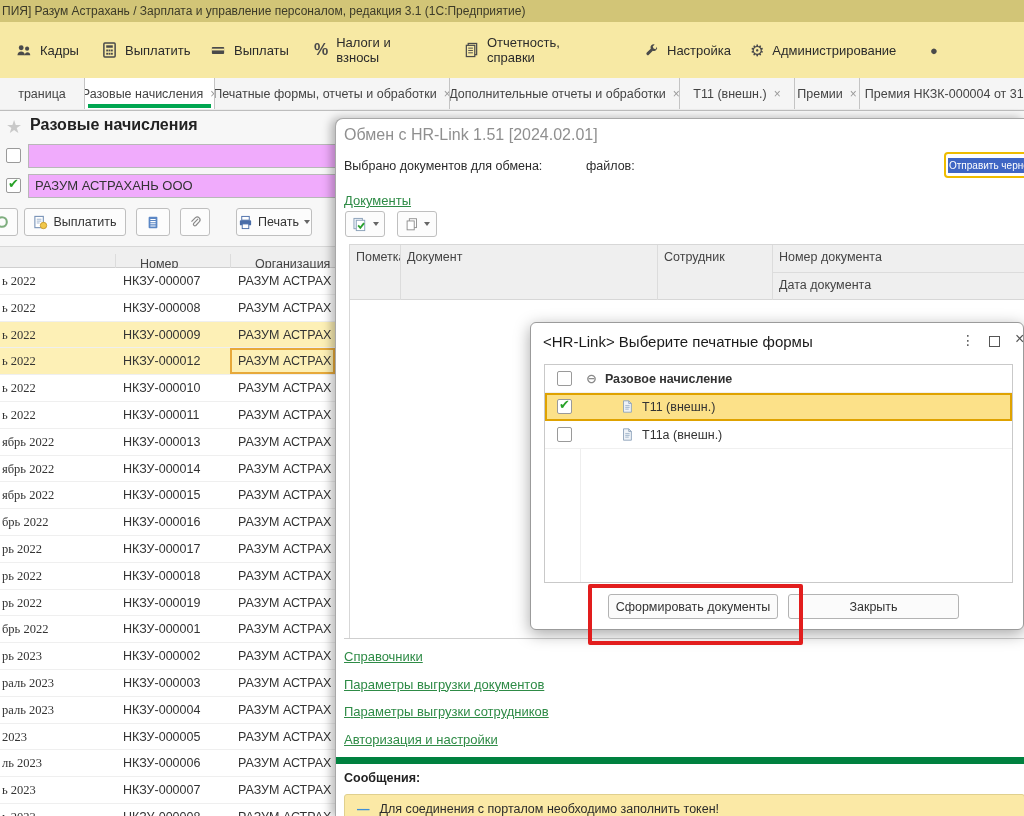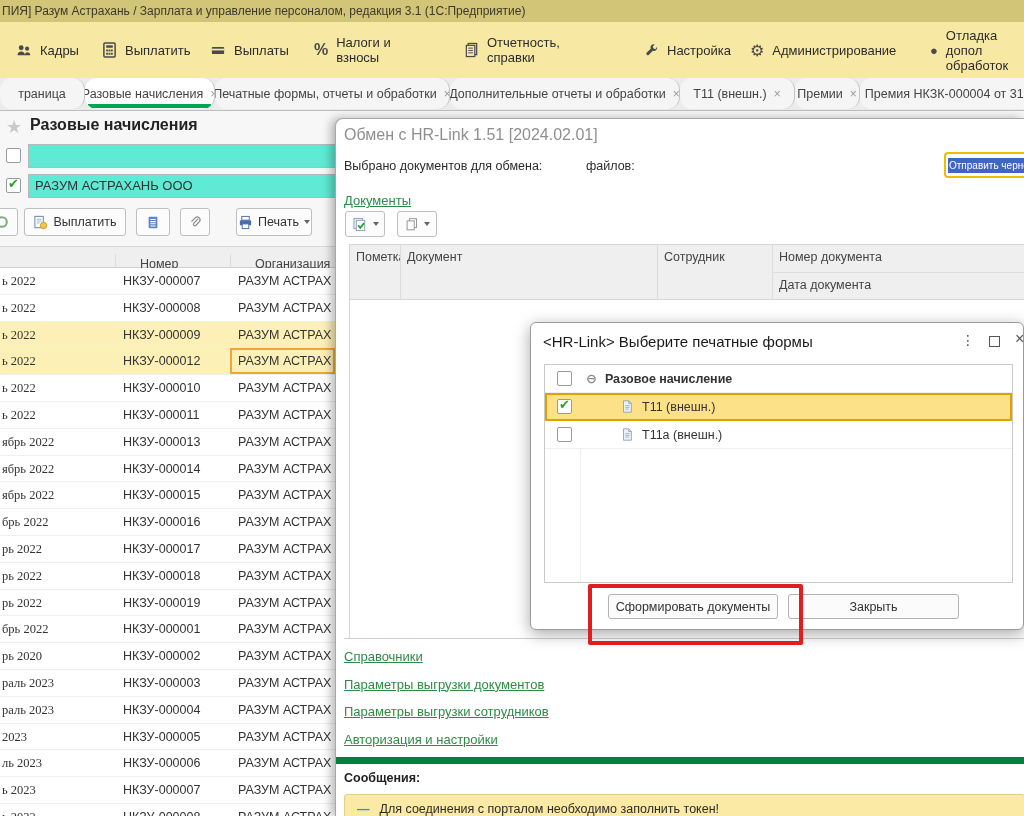--- a/index.html
+++ b/index.html
@@ -10,29 +10,29 @@
   #titlebar{left:0;top:0;width:1024px;height:22px;background:#d2c577;color:#3c3a28;font-size:12px;line-height:22px;padding-left:2px;box-sizing:border-box;white-space:nowrap;}
   
   #ribbon{left:0;top:22px;width:1024px;height:56px;background:#f7e9a4;border-bottom:1px solid #d8ca83;}
   .ribbon-item{position:absolute;top:0;height:56px;display:flex;align-items:center;gap:8px;cursor:pointer;color:#2b2b2b;font-size:13px;}
   .ribbon-item .lbl{max-width:100px;line-height:15px;}
   .ic{display:inline-flex;align-items:center;justify-content:center;}
   .ic svg{display:block;}
   .txtic{font-weight:bold;color:#4a4a4a;}
   
   #tabbar{left:0;top:78px;width:1060px;height:32px;background:#ececec;border-bottom:1px solid #bdbdbd;display:flex;}
-  .tab{position:relative;height:31px;border-right:1px solid #c4c4c4;background:#f5f5f5;display:flex;align-items:center;justify-content:center;gap:7px;font-size:12.5px;color:#444;box-sizing:border-box;cursor:pointer;white-space:nowrap;overflow:hidden;border-radius:12px;}
+  .tab{position:relative;height:31px;border-right:1px solid #c4c4c4;background:#f5f5f5;display:flex;align-items:center;justify-content:center;gap:7px;font-size:12.5px;color:#444;box-sizing:border-box;cursor:pointer;white-space:nowrap;overflow:hidden;}
   .tab.active{background:#ffffff;}
   .tab.active::after{content:"";position:absolute;left:3px;right:3px;bottom:1px;height:4px;background:#00a651;}
   .tab .x{color:#999;font-size:12px;}
   
   .panel-title{font-size:16px;font-weight:bold;color:#222;}
   .cb{position:absolute;width:15px;height:15px;background:#fff;border:1px solid #9a9a9a;border-radius:2px;box-sizing:border-box;}
   .cb.checked::after{content:"✔";position:absolute;left:1px;top:-3px;color:#28a228;font-size:13px;font-weight:bold;}
-  .field{position:absolute;height:24px;background:#5eead4;border:1px solid #b8b8b8;box-sizing:border-box;font-size:13px;line-height:22px;padding:0 6px;white-space:nowrap;overflow:hidden;}
+  .field{position:absolute;height:24px;background:#f0abfc;border:1px solid #b8b8b8;box-sizing:border-box;font-size:13px;line-height:22px;padding:0 6px;white-space:nowrap;overflow:hidden;}
   .btn{position:absolute;height:28px;background:#fcfcfc;border:1px solid #bfbfbf;border-radius:3px;box-sizing:border-box;display:flex;align-items:center;justify-content:center;gap:5px;font-size:12.5px;color:#333;cursor:pointer;}
   .caret{width:0;height:0;border-left:3.5px solid transparent;border-right:3.5px solid transparent;border-top:4px solid #666;}
   
   #ltable-head{left:0;top:246px;width:335px;height:22px;background:#efefef;border-top:1px solid #d8d8d8;border-bottom:1px solid #cfcfcf;box-sizing:border-box;font-size:12.5px;color:#444;}
   .lth{position:absolute;top:7px;height:22px;line-height:21px;padding-left:24px;border-left:1px solid #dcdcdc;box-sizing:border-box;}
   #ltable-body{left:0;top:268px;width:335px;height:548px;overflow:hidden;background:#fff;}
   .lrow{position:relative;height:26.8px;border-bottom:1px solid #efefef;box-sizing:border-box;display:flex;font-size:12.5px;color:#333;cursor:pointer;background:#fff;}
   .lrow.hl{background:#fdf0b6;}
   .lc{line-height:26px;white-space:nowrap;overflow:hidden;box-sizing:border-box;}
   .lc.c1{width:115px;padding-left:2px;font-family:Liberation Serif, serif;}
@@ -147,21 +147,20 @@
       <div class="ribbon-item" style="left: 750px;">
         <span class="ic">
           <span class="txtic" style="font-size:16px;">⚙</span>
         </span>
         <span class="lbl">Администрирование</span>
       </div>
       <div class="ribbon-item" style="left: 930px;">
         <span class="ic">
           <span class="txtic" style="font-size:13px;">●</span>
         </span>
-        <span class="lbl">Отладка допол обработок</span>
       </div>
     </div>
 
   <div class="abs" id="tabbar">
       <div class="tab" style="width: 85px;">
         <span>траница</span>
       </div>
       <div class="tab active" style="width: 130px;">
         <span>Разовые начисления</span>
         <span class="x">×</span>
@@ -310,21 +309,21 @@
         <div class="lc c1">рь 2022</div>
         <div class="lc c2">НКЗУ-000019</div>
         <div class="lc c3">РАЗУМ АСТРАХ</div>
       </div>
       <div class="lrow">
         <div class="lc c1">брь 2022</div>
         <div class="lc c2">НКЗУ-000001</div>
         <div class="lc c3">РАЗУМ АСТРАХ</div>
       </div>
       <div class="lrow">
-        <div class="lc c1">рь 2020</div>
+        <div class="lc c1">рь 2023</div>
         <div class="lc c2">НКЗУ-000002</div>
         <div class="lc c3">РАЗУМ АСТРАХ</div>
       </div>
       <div class="lrow">
         <div class="lc c1">раль 2023</div>
         <div class="lc c2">НКЗУ-000003</div>
         <div class="lc c3">РАЗУМ АСТРАХ</div>
       </div>
       <div class="lrow">
         <div class="lc c1">раль 2023</div>

